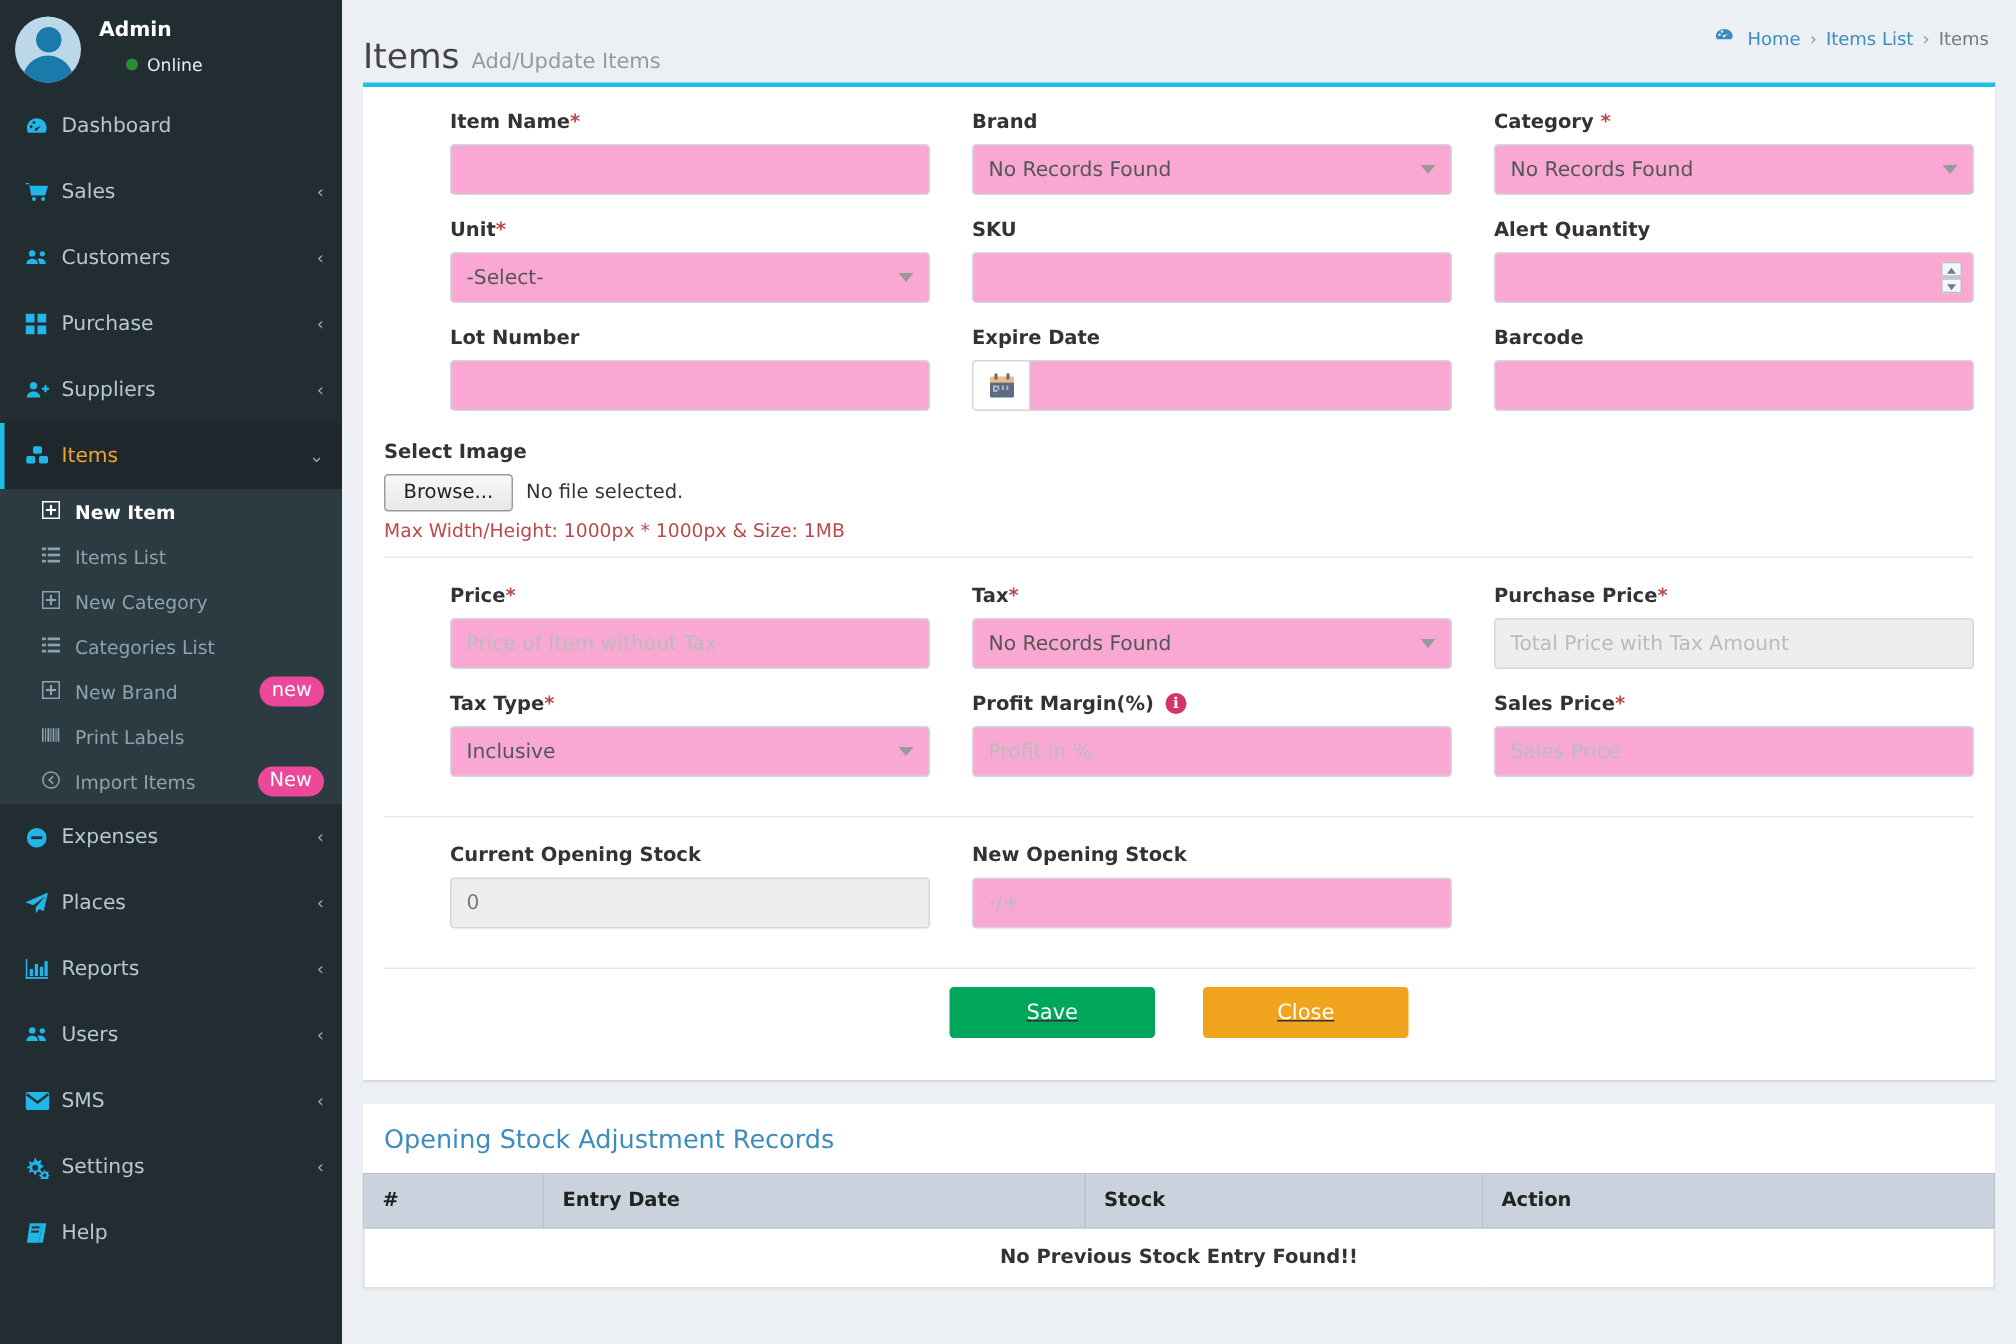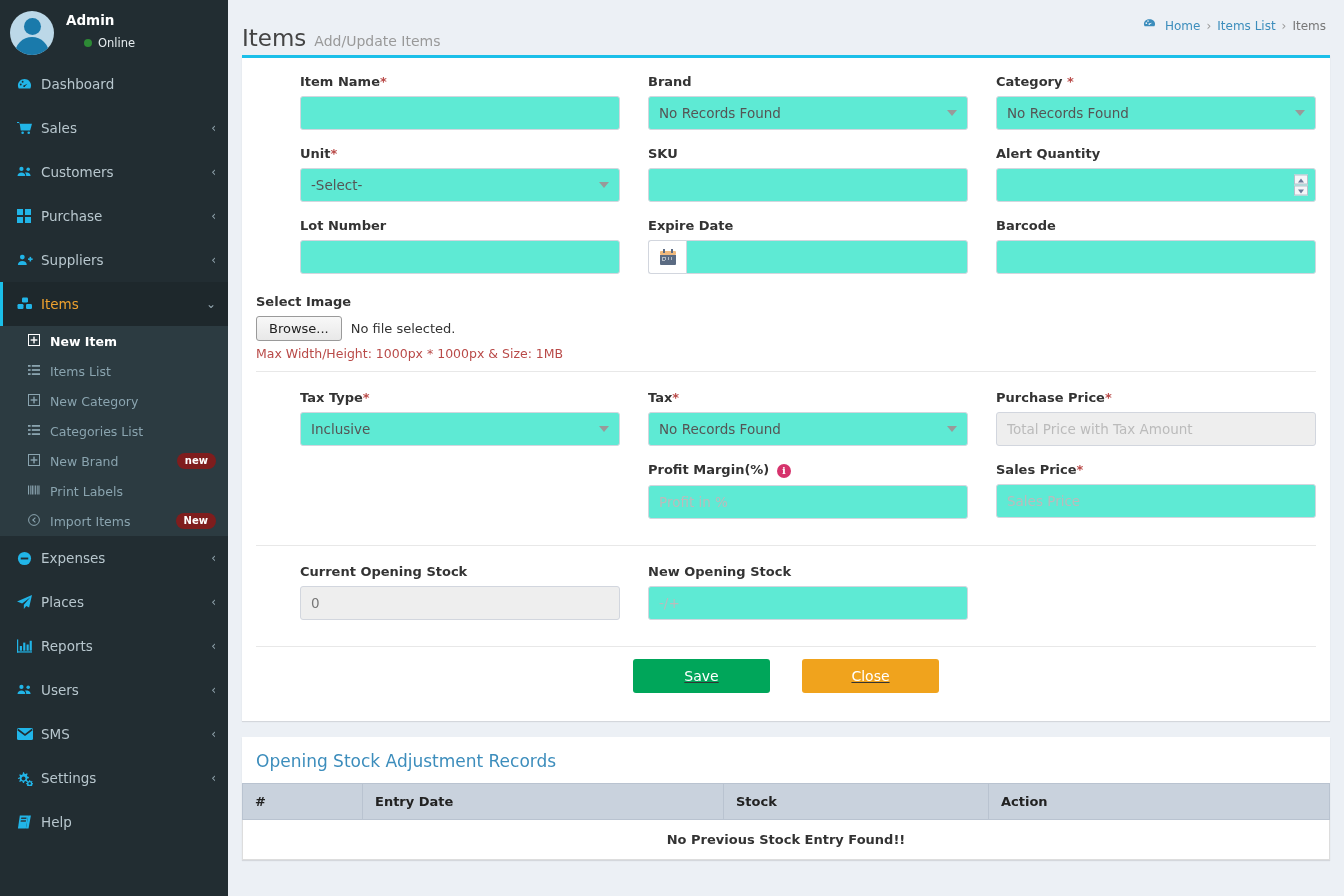--- a/index.html
+++ b/index.html
@@ -51,22 +51,22 @@
   .submenu { list-style:none; margin:0; padding:0; background:#2c3b41; }
   .sub-item {
     display:flex; align-items:center; height:30px;
     padding:0 12px 0 28px; color:#8aa4af; font-size:12.5px; cursor:pointer;
   }
   .sub-item .sic { width:22px; flex:0 0 22px; font-size:12px; color:#8aa4af; }
   .sub-item .slbl { flex:1; }
   .sub-item.active { color:#fff; font-weight:bold; }
   .sub-item.active .sic { color:#fff; }
   .badge-new {
-    background:#7f1d1d; color:#fff; border-radius:10px;
-    font-size:10px; font-weight:bold; padding:2px 8px; line-height:1.2;
+    background:#ec4899; color:#fff; border-radius:10px;
+    font-size:13px; font-weight:normal; padding:2px 8px; line-height:1.2;
   }
 
   
   .content { flex:1; height:896px; overflow:hidden; background:#ecf0f5; }
   .content-header {
     height:55px; padding:12px 18px 0 14px;
     display:flex; align-items:flex-start; justify-content:space-between;
   }
   .page-title { font-size:23px; color:#444; font-weight:400; line-height:1; }
   .page-title small { font-size:14px; color:#999; margin-left:8px; font-weight:400; }
@@ -94,21 +94,21 @@
   }
   label.ctl-label .req { color:#b94a48; }
   .info-ic {
     display:inline-flex; align-items:center; justify-content:center;
     width:14px; height:14px; border-radius:50%;
     background:#d6336c; color:#fff; font-size:10px; font-weight:bold;
     font-family:"DejaVu Serif",serif; vertical-align:middle; margin-left:3px;
   }
   .fc {
     width:100%; height:34px; border:1px solid #d2d6de; border-radius:3px;
-    padding:6px 10px; font-size:13.5px; color:#555; background:#5eead4;
+    padding:6px 10px; font-size:13.5px; color:#555; background:#f9a8d4;
     font-family:"DejaVu Sans","Liberation Sans",sans-serif;
   }
   .fc::placeholder { color:#bbb; }
   .fc.disabled { background:#eee; color:#777; }
   .sel-wrap { position:relative; }
   .sel-wrap .arrow {
     position:absolute; right:11px; top:50%; transform:translateY(-50%);
     width:0; height:0; border-left:5px solid transparent; border-right:5px solid transparent;
     border-top:6px solid #999; pointer-events:none;
   }
@@ -567,20 +567,26 @@
           </div>
           <div class="hint-red">Max Width/Height: 1000px * 1000px &amp; Size: 1MB</div>
         </div>
 
         <hr class="divider">
 
         <div class="row">
           <div class="col">
             <div class="form-group">
               <label class="ctl-label">
+                <span>Price</span><span class="req">*</span>
+              </label>
+              <input class="fc" type="text" placeholder="Price of Item without Tax" style="">
+            </div>
+            <div class="form-group">
+              <label class="ctl-label">
                 <span>Tax Type</span><span class="req">*</span>
               </label>
               <div class="sel-wrap">
                 <div class="fc sel">Inclusive</div>
                 <span class="arrow"></span>
               </div>
             </div>
           </div>
 
           <div class="col">

